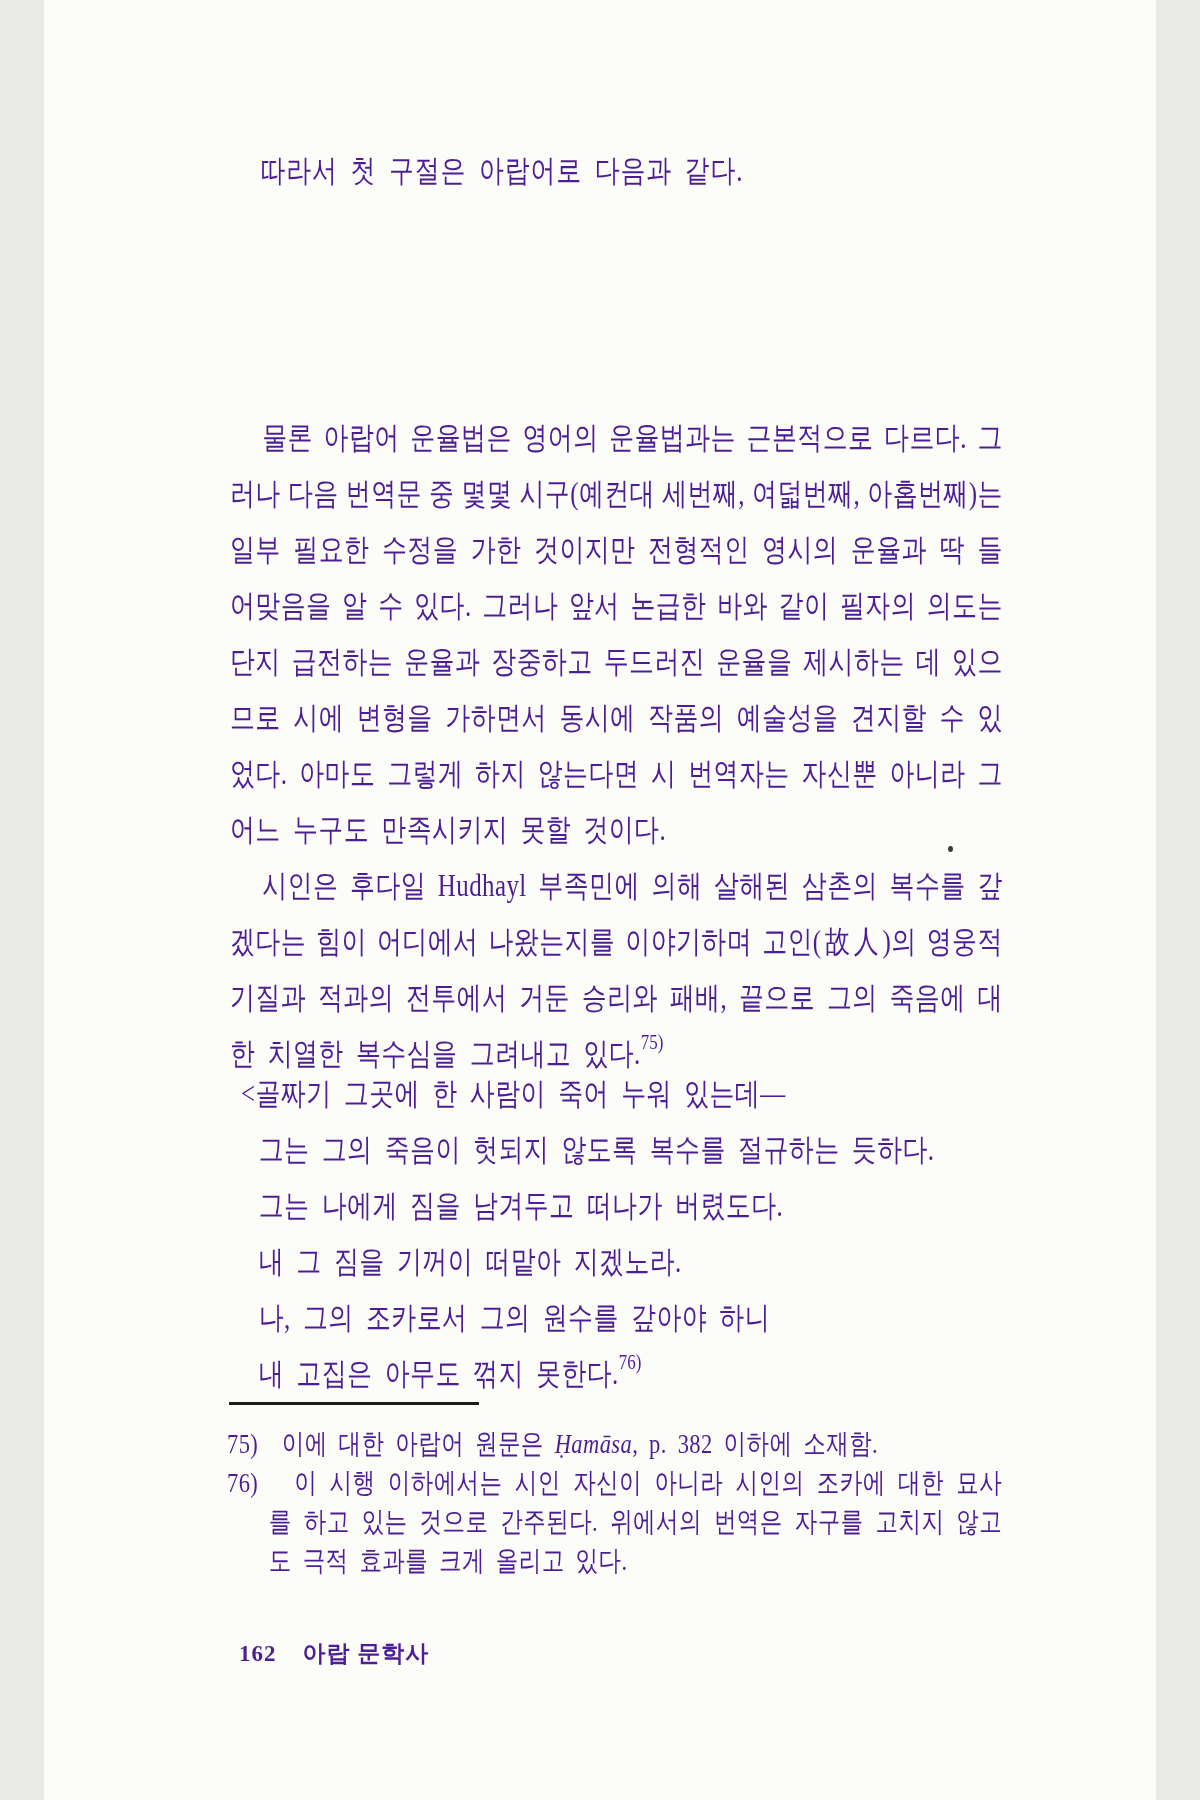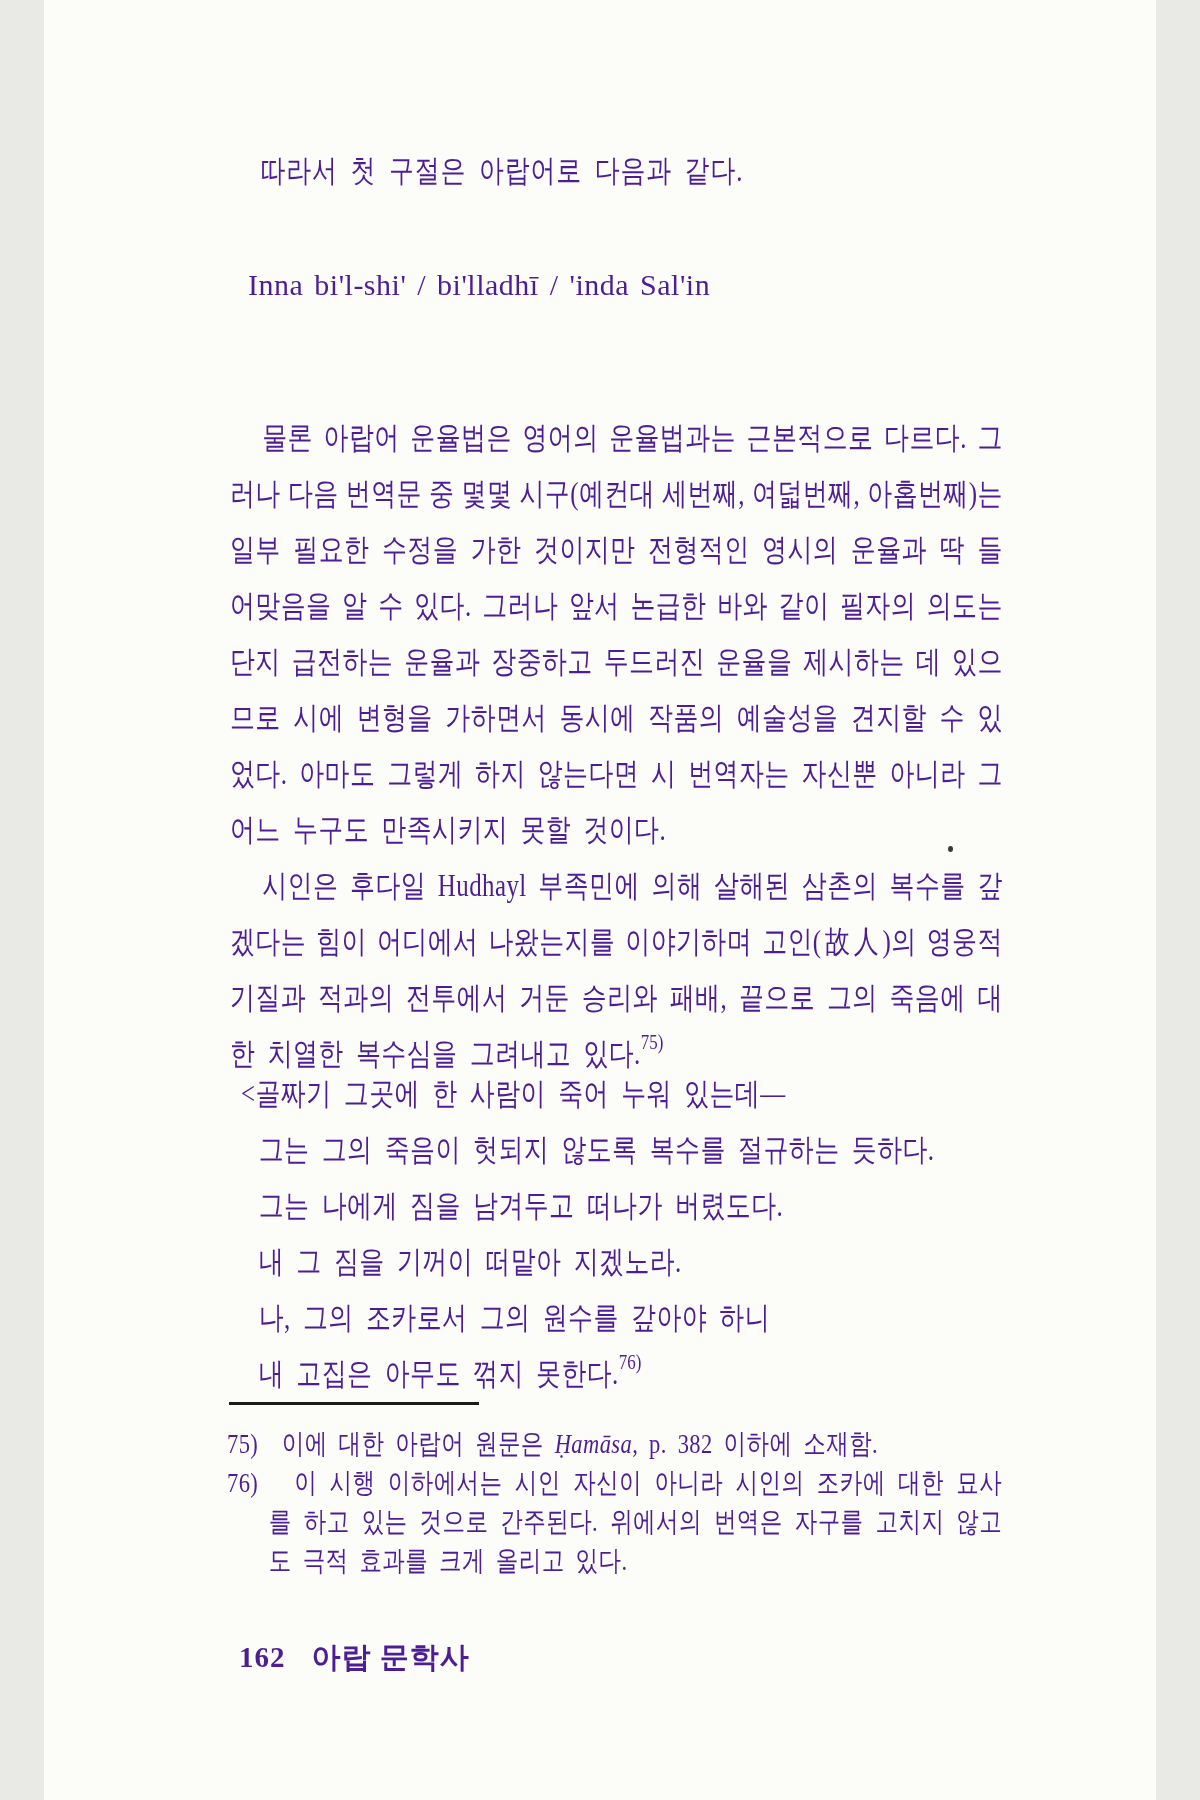--- a/index.html
+++ b/index.html
@@ -40,37 +40,36 @@
   .footnotes{position:absolute;left:183px;top:1424px;width:963px;
     font-size:28px;line-height:39px;letter-spacing:0.5px;}
   .fn{word-spacing:6px;}
   .fn-num{display:inline-block;min-width:68px;}
   .fn-cont{padding-left:52px;}
   .fjl{text-align:justify;text-align-last:justify;word-spacing:normal;}
 
   .fnref{font-size:21px;letter-spacing:0;position:relative;top:-4px;vertical-align:super;line-height:0;}
 
   .footer{position:absolute;left:195px;top:1638px;
-    font-size:29px;font-weight:700;letter-spacing:1px;}
+    font-size:23px;font-weight:700;letter-spacing:1px;}
   .footer .pagenum{margin-right:26px;font-weight:600;}
 
   .artifact-dot{position:absolute;left:904px;top:846px;width:5px;height:6px;background:#3a3a3a;border-radius:50%;}
   i{font-style:italic;}
 </style>
 </head>
 <body>
 
 <div class="page">
 
   <div class="intro-wrap kblock">
     <div class="indented">따라서 첫 구절은 아랍어로 다음과 같다.</div>
   </div>
 
   <div class="translit">
-    <div>Inna bi'l-shi' / bi'lladhī / 'inda Sal'in</div>
   </div>
 
   <div class="bodytext kblock">
     <div class="bl jl fl">물론 아랍어 운율법은 영어의 운율법과는 근본적으로 다르다. 그</div>
     <div class="bl jl">러나 다음 번역문 중 몇몇 시구(예컨대 세번째, 여덟번째, 아홉번째)는</div>
     <div class="bl jl">일부 필요한 수정을 가한 것이지만 전형적인 영시의 운율과 딱 들</div>
     <div class="bl jl">어맞음을 알 수 있다. 그러나 앞서 논급한 바와 같이 필자의 의도는</div>
     <div class="bl jl">단지 급전하는 운율과 장중하고 두드러진 운율을 제시하는 데 있으</div>
     <div class="bl jl">므로 시에 변형을 가하면서 동시에 작품의 예술성을 견지할 수 있</div>
     <div class="bl jl">었다. 아마도 그렇게 하지 않는다면 시 번역자는 자신뿐 아니라 그</div>

